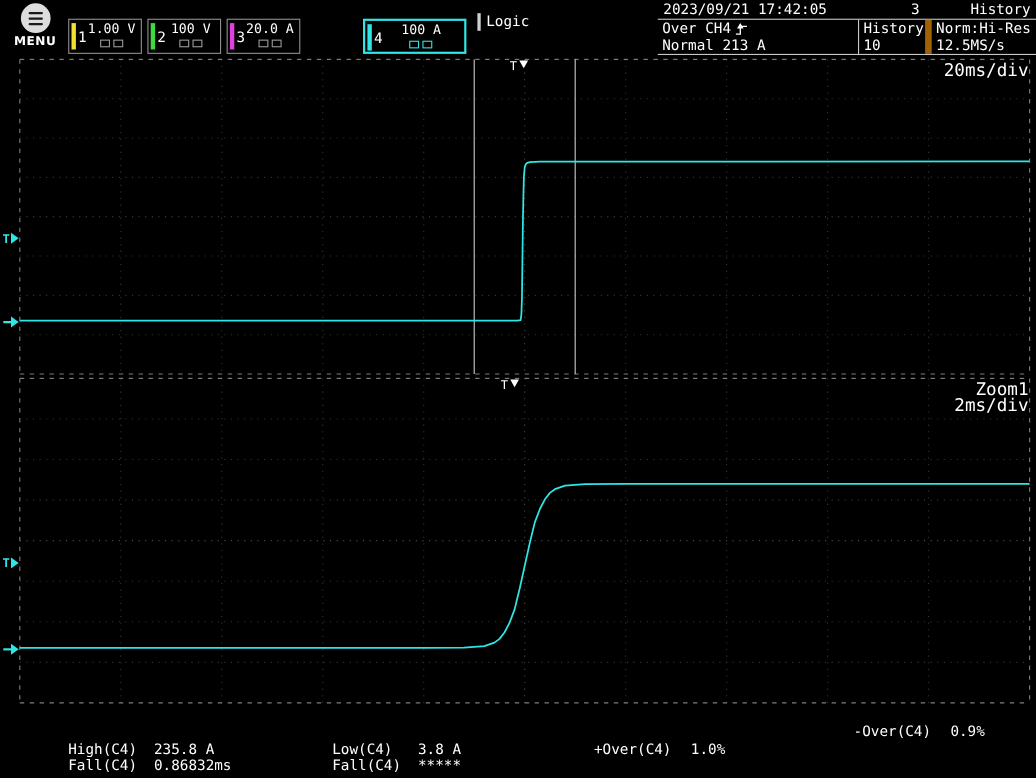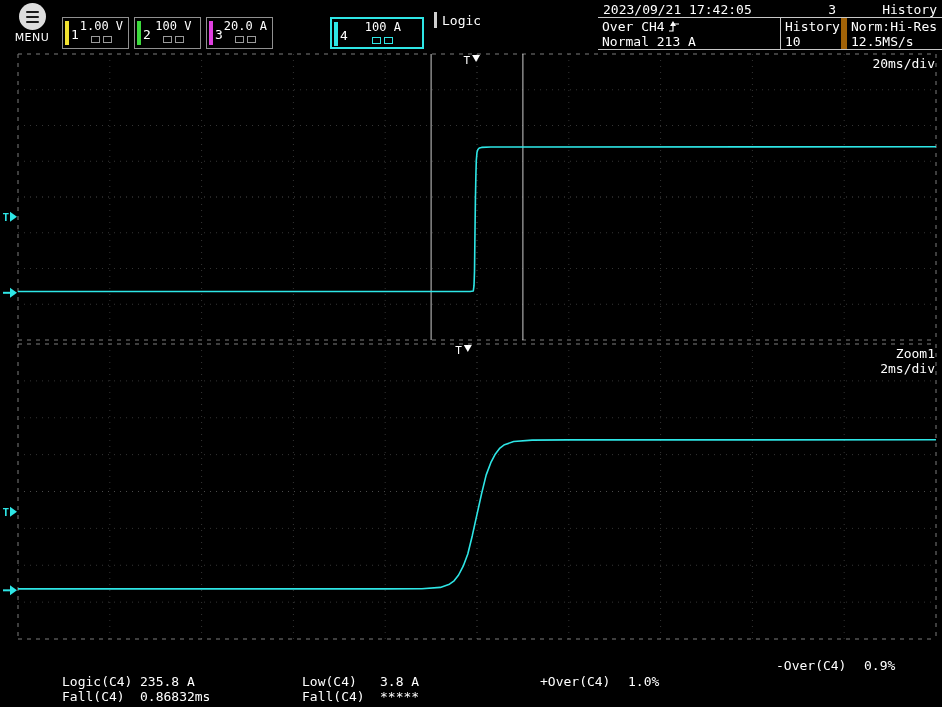--- a/index.html
+++ b/index.html
@@ -6,21 +6,21 @@
   html,body{background:#000}
   .screen{position:relative;width:942px;height:707px;background:#000;color:#fff;
     font-family:"DejaVu Sans Mono","Liberation Mono",monospace;font-size:13px;overflow:hidden}
 
   
   .topbar{position:absolute;left:0;top:0;width:942px;height:52px;background:#000}
   .menu-btn{position:absolute;left:10px;top:3px;width:44px;text-align:center;cursor:pointer}
   .menu-circle{width:27px;height:27px;border-radius:50%;background:#ddd;margin:0 auto;
     display:flex;flex-direction:column;justify-content:center;align-items:center;gap:3px}
   .mline{width:13px;height:2px;background:#1a1a1a;border-radius:1px}
-  .menu-label{font-size:11px;font-weight:normal;margin-top:1px;letter-spacing:.5px;
+  .menu-label{font-size:11px;font-weight:bold;margin-top:1px;letter-spacing:.5px;
     font-family:"DejaVu Sans","Liberation Sans",sans-serif}
 
   .ch{position:absolute;top:17px;height:32px;width:67px;border:1px solid #909090;display:flex;background:#000}
   .ch .bar{width:4px;height:24px;margin:3px 2px 0 2px}
   .ch .num{font-size:13px;margin-top:9px}
   .ch .body{flex:1;display:flex;flex-direction:column;align-items:center;padding:2px 4px 0 0}
   .ch .scale{font-size:12px;line-height:13px;white-space:nowrap}
   .ch .badges{display:flex;gap:3px;margin-top:3px}
   .badge{width:9px;height:7px;border:1px solid #9a9a9a}
   .ch.selected{width:94px;border:2px solid #2ee6e6}
@@ -50,21 +50,21 @@
   .gline{stroke:#343434;stroke-width:1;stroke-dasharray:1 5}
   .gcenter{stroke:#4a4a4a;stroke-width:1;stroke-dasharray:1 5}
   .gframe{stroke:#7d7d7d;stroke-width:1;stroke-dasharray:4 5}
   .trace{fill:none;stroke-width:1.6;stroke-linejoin:round}
   .cursor{stroke:#cccccc;stroke-width:1}
   .tmark{fill:#fff}
   .tlabel{fill:#fff;font-size:11px;font-family:"DejaVu Sans Mono",monospace}
   .tlabel-cyan{fill:#2ee6e6;font-size:11px;font-weight:bold;font-family:"DejaVu Sans Mono",monospace}
   .lvlmark{fill:#2ee6e6}
   .lvlline{stroke:#2ee6e6;stroke-width:2}
-  .plabel{position:absolute;right:7px;text-align:left;font-size:13px;line-height:14px;white-space:nowrap}
+  .plabel{position:absolute;right:7px;text-align:left;font-size:16px;line-height:14px;white-space:nowrap}
 
   
   .meas{position:absolute;font-size:13px;line-height:15px;white-space:nowrap}
   .mlabel{display:inline-block;min-width:78px}
   .mval{display:inline-block}
 </style>
 </head>
 <body>
 
 <div class="screen">
@@ -220,21 +220,21 @@
       <text x="461.8199999999999" y="11" class="tlabel" text-anchor="end">T</text>
       <polygon points="10,163.78125 17,168.78125 10,173.78125" class="lvlmark"></polygon>
       <text x="9" y="172.78125" class="tlabel-cyan" text-anchor="end">T</text>
       <polygon points="10,242.325 17,247.325 10,252.325" class="lvlmark"></polygon>
       <line x1="3" y1="247.325" x2="10" y2="247.325" class="lvlline"></line>
     </svg>
   <div class="plabel" style="top:347px">Zoom1</div>
   <div class="plabel" style="top:362px">2ms/div</div>
 
   <div class="meas" style="left:62px;top:674px">
-    <span class="mlabel">Logic(C4)</span><span class="mval">235.8 A</span>
+    <span class="mlabel">High(C4)</span><span class="mval">235.8 A</span>
   </div>
   <div class="meas" style="left:62px;top:689px">
     <span class="mlabel">Fall(C4)</span><span class="mval">0.86832ms</span>
   </div>
   <div class="meas" style="left:302px;top:674px">
     <span class="mlabel">Low(C4)</span><span class="mval">3.8 A</span>
   </div>
   <div class="meas" style="left:302px;top:689px">
     <span class="mlabel">Fall(C4)</span><span class="mval">*****</span>
   </div>

